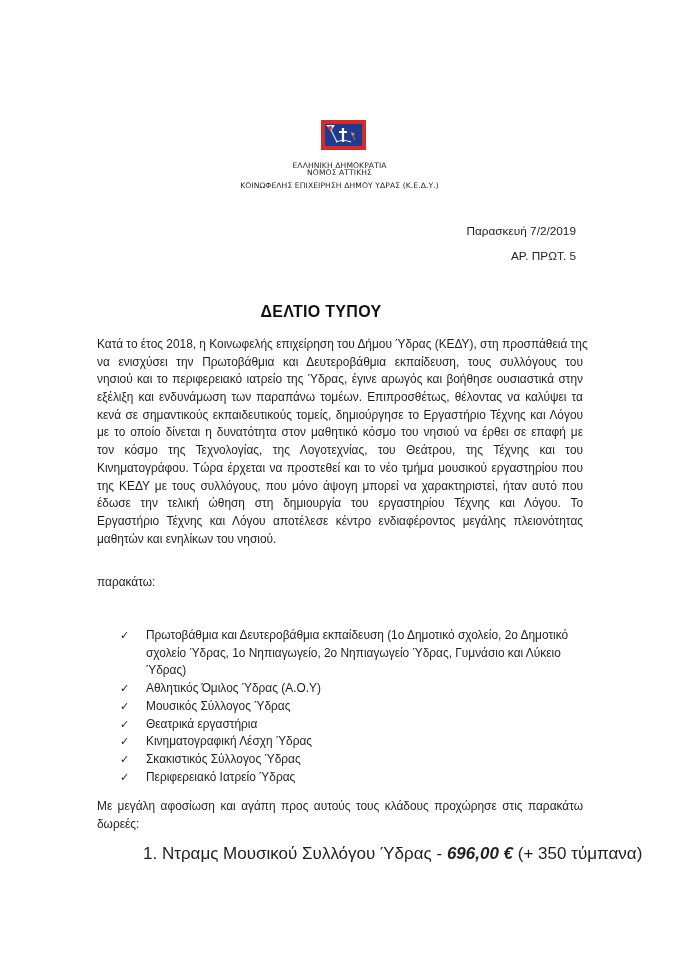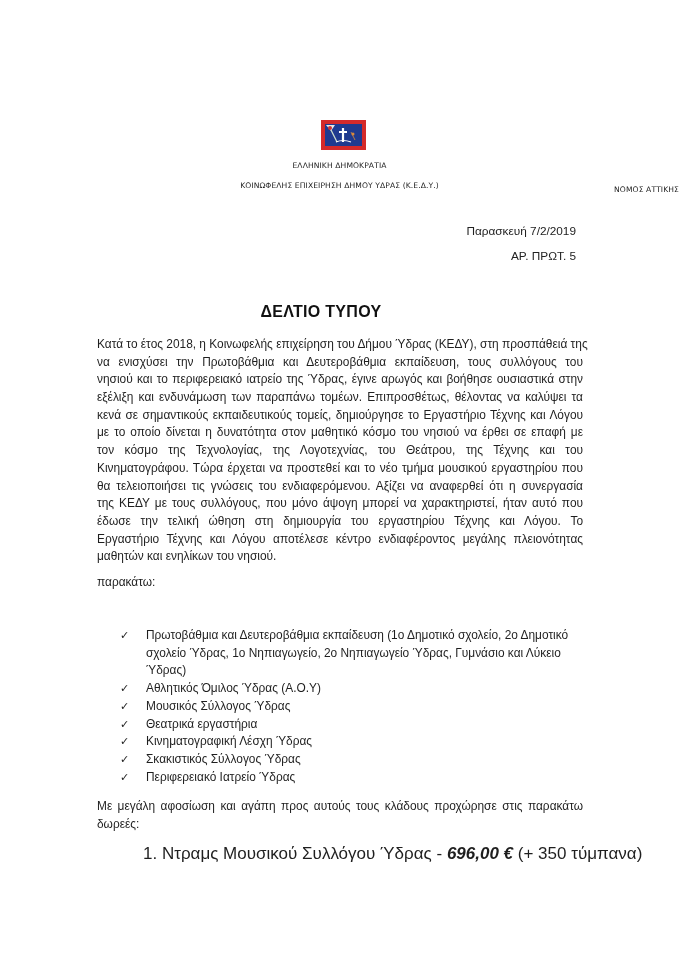--- a/index.html
+++ b/index.html
@@ -8,21 +8,21 @@
     font-family: "Liberation Sans", sans-serif; color: #1a1a1a;
   }
   .logo {
     position: absolute; left: 321px; top: 120px; width: 45px; height: 30px;
   }
   .org {
     position: absolute; left: 0; width: 679px; text-align: center;
     font-family: "DejaVu Sans", sans-serif; font-size: 7.6px; color: #222; letter-spacing: 0.1px;
   }
   .org1 { top: 161px; }
-  .org2 { top: 185px; text-align: right; }
+  .org2 { top: 168px; }
   .org3 { top: 181px; }
   .right {
     position: absolute; right: 103px; font-size: 11.8px; color: #222;
   }
   .date { top: 224px; }
   .prot { top: 249px; margin-left: 32px; }
   .title {
     position: absolute; left: 0; width: 642px; top: 303px; text-align: center;
     font-size: 16px; font-weight: bold; color: #111; letter-spacing: 0.3px;
   }
@@ -72,21 +72,20 @@
 
 <div class="para p1" id="p1">
     <span class="ln">Κατά το έτος 2018, η Κοινωφελής επιχείρηση του Δήμου Ύδρας (ΚΕΔΥ), στη προσπάθειά της</span>
     <span class="ln">να ενισχύσει την Πρωτοβάθμια και Δευτεροβάθμια εκπαίδευση, τους συλλόγους του</span>
     <span class="ln">νησιού και το περιφερειακό ιατρείο της Ύδρας, έγινε αρωγός και βοήθησε ουσιαστικά στην</span>
     <span class="ln">εξέλιξη και ενδυνάμωση των παραπάνω τομέων. Επιπροσθέτως, θέλοντας να καλύψει τα</span>
     <span class="ln">κενά σε σημαντικούς εκπαιδευτικούς τομείς, δημιούργησε το Εργαστήριο Τέχνης και Λόγου</span>
     <span class="ln">με το οποίο δίνεται η δυνατότητα στον μαθητικό κόσμο του νησιού να έρθει σε επαφή με</span>
     <span class="ln">τον κόσμο της Τεχνολογίας, της Λογοτεχνίας, του Θεάτρου, της Τέχνης και του</span>
     <span class="ln">Κινηματογράφου. Τώρα έρχεται να προστεθεί και το νέο τμήμα μουσικού εργαστηρίου που</span>
-    <span class="ln">θα τελειοποιήσει τις γνώσεις του ενδιαφερόμενου. Αξίζει να αναφερθεί ότι η συνεργασία</span>
     <span class="ln">της ΚΕΔΥ με τους συλλόγους, που μόνο άψογη μπορεί να χαρακτηριστεί, ήταν αυτό που</span>
     <span class="ln">έδωσε την τελική ώθηση στη δημιουργία του εργαστηρίου Τέχνης και Λόγου. Το</span>
     <span class="ln">Εργαστήριο Τέχνης και Λόγου αποτέλεσε κέντρο ενδιαφέροντος μεγάλης πλειονότητας</span>
     <span class="ln last">μαθητών και ενηλίκων του νησιού.</span>
   </div>
 <div class="para p2" id="p2">
     <span class="ln last">παρακάτω:</span>
   </div>
 
 <div class="list" id="blist">

